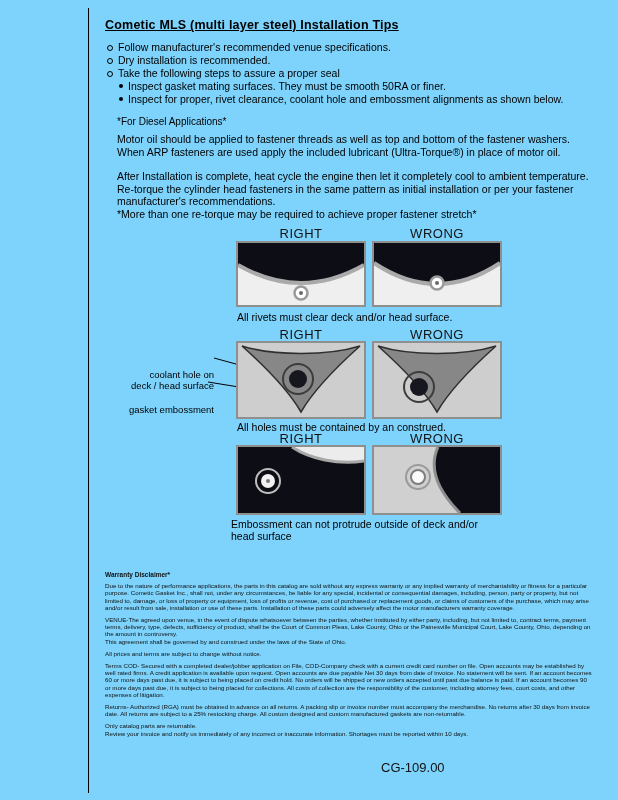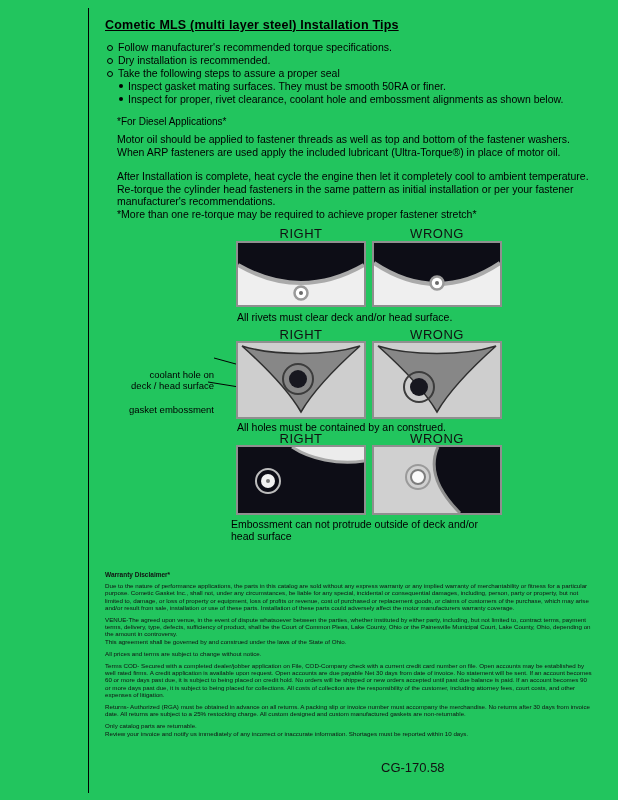--- a/index.html
+++ b/index.html
@@ -1,16 +1,16 @@
 <!DOCTYPE html>
 <html><head>
 <meta charset="utf-8">
 <style>
   html,body{margin:0;padding:0;background:#fff;}
-  .page{position:relative;width:618px;height:800px;background:#22c55e;
+  .page{position:relative;width:618px;height:800px;background:#7dd3fc;
         font-family:"Liberation Sans",sans-serif;color:#000;overflow:hidden;}
   .rule-left{position:absolute;left:88px;top:8px;width:1px;height:785px;background:#000;}
   .title{position:absolute;left:105px;top:18px;font-size:12.5px;font-weight:bold;
          text-decoration:underline;letter-spacing:.2px;}
   .bullets{position:absolute;left:107px;top:41px;width:490px;}
   .brow{display:flex;align-items:flex-start;font-size:10.5px;line-height:13px;}
   .bullet-o{width:4px;height:4px;border:1px solid #000;border-radius:50%;margin:4px 5px 0 0;flex:none;}
   .bullet-f{width:4px;height:4px;background:#000;border-radius:50%;margin:4px 5px 0 1px;flex:none;}
   .sub{margin-left:11px;}
   .h2{position:absolute;left:117px;top:116px;font-size:10px;font-weight:normal;}
@@ -32,21 +32,21 @@
 
 <div class="page">
 
   <div class="rule-left"></div>
 
   <div class="title">Cometic MLS (multi layer steel) Installation Tips</div>
 
   <div class="bullets">
     <div class="brow">
       <span class="bullet-o"></span>
-      <span>Follow manufacturer's recommended torque specifications.</span>
+      <span>Follow manufacturer's recommended venue specifications.</span>
     </div>
     <div class="brow">
       <span class="bullet-o"></span>
       <span>Dry installation is recommended.</span>
     </div>
     <div class="brow">
       <span class="bullet-o"></span>
       <span>Take the following steps to assure a proper seal</span>
     </div>
     <div class="brow sub">
@@ -146,15 +146,15 @@
     <p>Due to the nature of performance applications, the parts in this catalog are sold without any express warranty or any implied warranty of merchantability or fitness for a particular purpose.  Cometic Gasket Inc., shall not, under any circumstances, be liable for any special, incidental or consequential damages, including, person, party or property, but not limited to, damage, or loss of property or equipment, loss of profits or revenue, cost of purchased or replacement goods, or claims of customers of the purchase, which may arise and/or result from sale, installation or use of these parts.  Installation of these parts could adversely affect the motor manufacturers warranty coverage.</p>
     <p class="pre">VENUE-The agreed upon venue, in the event of dispute whatsoever between the parties, whether instituted by either party, including, but not limited to, contract terms, payment terms, delivery, type, defects, sufficiency of product, shall be the Court of Common Pleas, Lake County, Ohio or the Painesville Municipal Court, Lake County, Ohio, depending on the amount in controversy.
 This agreement shall be governed by and construed under the laws of the State of Ohio.</p>
     <p>All prices and terms are subject to change without notice.</p>
     <p>Terms COD- Secured with a completed dealer/jobber application on File, COD-Company check with a current credit card number on file.  Open accounts may be established by well rated firms.  A credit application is available upon request.  Open accounts are due payable Net 30 days from date of invoice.  No statement will be sent.  If an account becomes 60 or more days past due, it is subject to being placed on credit hold.  No orders will be shipped or new orders accepted until past due balance is paid.  If an account becomes 90 or more days past due, it is subject to being placed for collections.  All costs of collection are the responsibility of the customer, including attorney fees, court costs, and other expenses of litigation.</p>
     <p>Returns- Authorized (RGA) must be obtained in advance on all returns.  A packing slip or invoice number must accompany the merchandise.  No returns after 30 days from invoice date.  All returns are subject to a 25% restocking charge.  All custom designed and custom manufactured gaskets are non-returnable.</p>
     <p class="pre">Only catalog parts are returnable.
 Review your invoice and notify us immediately of any incorrect or inaccurate information.  Shortages must be reported within 10 days.</p>
   </div>
 
-  <div class="footer-code">CG-170.58</div>
+  <div class="footer-code">CG-109.00</div>
 
 </div>
 
 </body></html>

